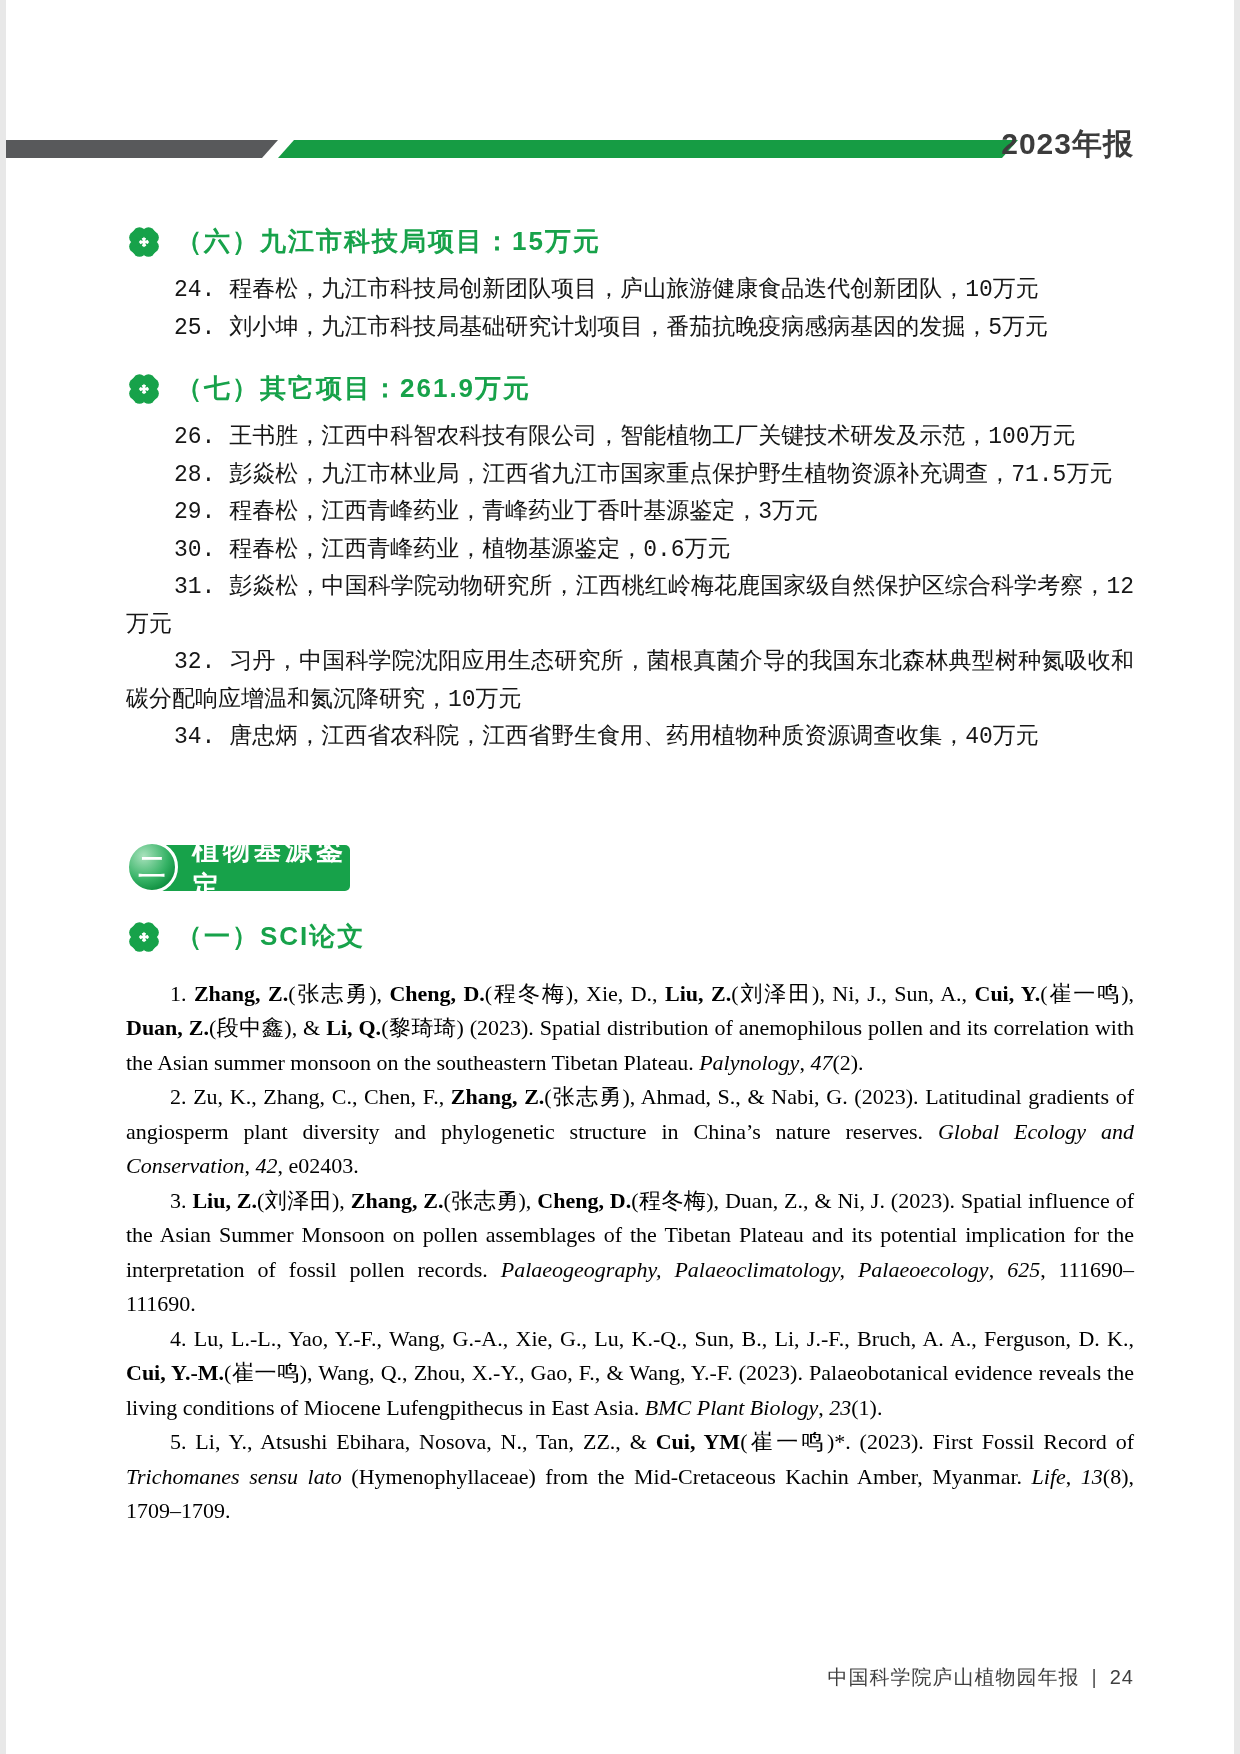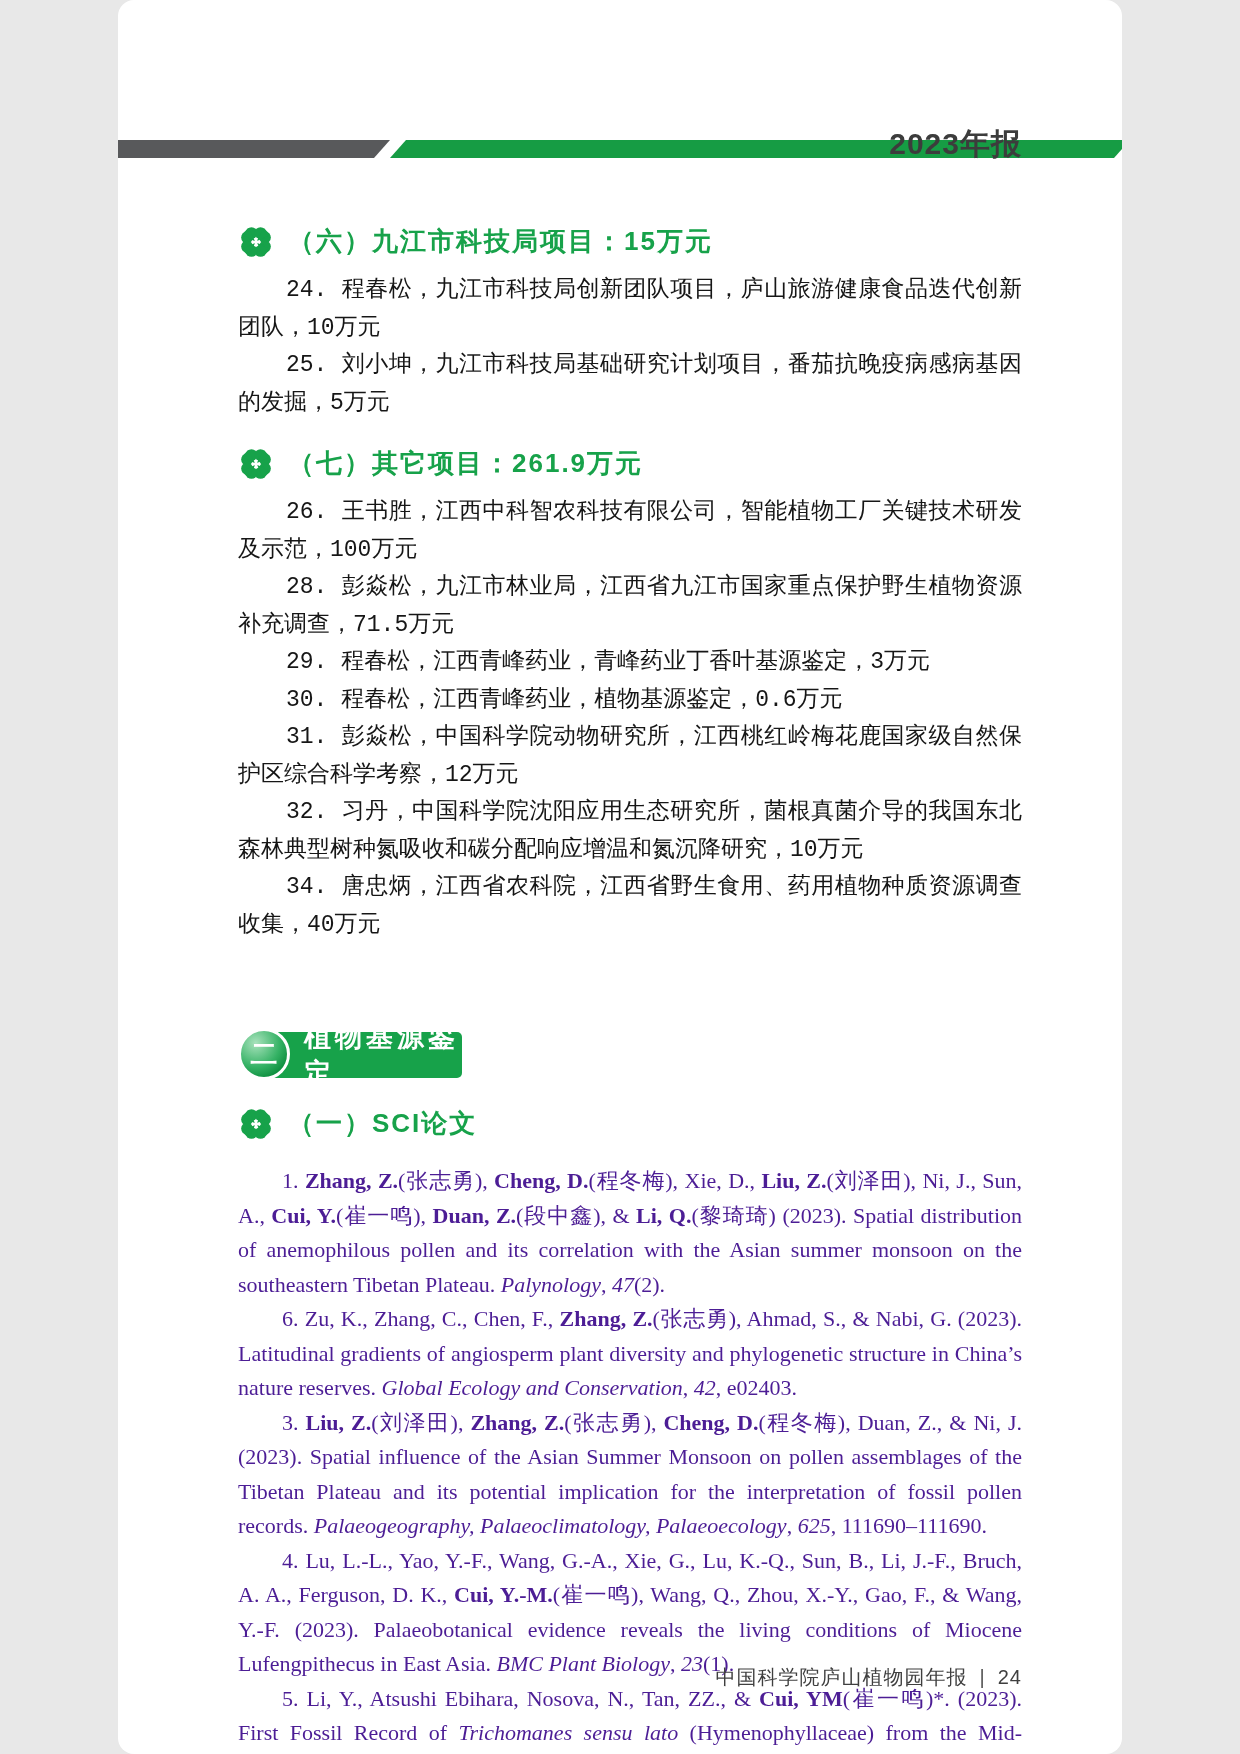--- a/index.html
+++ b/index.html
@@ -1,25 +1,24 @@
 <!DOCTYPE html>
 <html><head>
 <meta charset="utf-8">
 <style>
   * { box-sizing: border-box; }
   html,body { margin:0; padding:0; background:#e8e8e8; }
   .page {
     position: relative;
-    width: 1004px;
+    width: 1228px;
     height: 1754px;
     margin: 0 auto;
     background: #ffffff;
     overflow: hidden;
     font-family: "Liberation Sans", "DejaVu Sans", sans-serif;
-    border-radius: 16px;
   }
 
   
   .bar-gray {
     position:absolute; left:0; top:140px; width:272px; height:18px;
     background:#58595b;
     clip-path: polygon(0 0, 100% 0, calc(100% - 16px) 100%, 0 100%);
   }
   .bar-green {
     position:absolute; left:272px; top:140px; width:740px; height:18px;
@@ -67,21 +66,21 @@
     color:#ffffff; font-size:27px; font-weight:bold;
   }
 
   .sci-heading { margin-top:24px; }
 
   
   #references { margin-top:22px; }
   #references p.ref {
     margin:0;
     font-family:"Liberation Serif", "DejaVu Serif", serif;
-    font-size:22px; line-height:34.5px; color:#4c1d95;
+    font-size:22px; line-height:34.5px; color:#000000;
     text-align:justify; text-indent:44px;
   }
   #references .b { font-weight:bold; }
   #references .i { font-style:italic; }
 
   
   .page-footer {
     position:absolute; top:1664px; right:100px;
     font-size:20px; color:#3f3f3f; letter-spacing:1px;
   }
@@ -216,21 +215,21 @@
                 <polygon points="14,26 26,14 37,37"></polygon>
               </g>
             </g>
           </svg>
         </span>
       <span>（一）SCI论文</span>
     </h3>
 
     <div id="references">
         <p class="ref"><span>1.  </span><span class="b">Zhang, Z.</span><span>(张志勇), </span><span class="b">Cheng, D.</span><span>(程冬梅), Xie, D., </span><span class="b">Liu, Z.</span><span>(刘泽田), Ni, J., Sun, A., </span><span class="b">Cui, Y.</span><span>(崔一鸣), </span><span class="b">Duan, Z.</span><span>(段中鑫), &amp; </span><span class="b">Li, Q.</span><span>(黎琦琦) (2023). Spatial distribution of anemophilous pollen and its correlation with the Asian summer monsoon on the southeastern Tibetan Plateau. </span><span class="i">Palynology</span><span>, </span><span class="i">47</span><span>(2).</span></p>
-        <p class="ref"><span>6.  Zu, K., Zhang, C., Chen, F., </span><span class="b">Zhang, Z.</span><span>(张志勇), Ahmad, S., &amp; Nabi, G. (2023). Latitudinal gradients of angiosperm plant diversity and phylogenetic structure in China’s nature reserves. </span><span class="i">Global Ecology and Conservation</span><span>, </span><span class="i">42</span><span>, e02403.</span></p>
+        <p class="ref"><span>2.  Zu, K., Zhang, C., Chen, F., </span><span class="b">Zhang, Z.</span><span>(张志勇), Ahmad, S., &amp; Nabi, G. (2023). Latitudinal gradients of angiosperm plant diversity and phylogenetic structure in China’s nature reserves. </span><span class="i">Global Ecology and Conservation</span><span>, </span><span class="i">42</span><span>, e02403.</span></p>
         <p class="ref"><span>3. </span><span class="b">Liu, Z.</span><span>(刘泽田), </span><span class="b">Zhang, Z.</span><span>(张志勇), </span><span class="b">Cheng, D.</span><span>(程冬梅), Duan, Z., &amp; Ni, J. (2023). Spatial influence of the Asian Summer Monsoon on pollen assemblages of the Tibetan Plateau and its potential implication for the interpretation of fossil pollen records. </span><span class="i">Palaeogeography, Palaeoclimatology, Palaeoecology</span><span>, </span><span class="i">625</span><span>, 111690–111690.</span></p>
         <p class="ref"><span>4.  Lu, L.-L., Yao, Y.-F., Wang, G.-A., Xie, G., Lu, K.-Q., Sun, B., Li, J.-F., Bruch, A. A., Ferguson, D. K., </span><span class="b">Cui, Y.-M.</span><span>(崔一鸣), Wang, Q., Zhou, X.-Y., Gao, F., &amp; Wang, Y.-F. (2023). Palaeobotanical evidence reveals the living conditions of Miocene Lufengpithecus in East Asia. </span><span class="i">BMC Plant Biology</span><span>, </span><span class="i">23</span><span>(1).</span></p>
         <p class="ref"><span>5.  Li, Y., Atsushi Ebihara, Nosova, N., Tan, ZZ., &amp; </span><span class="b">Cui, YM</span><span>(崔一鸣)*. (2023). First Fossil Record of </span><span class="i">Trichomanes sensu lato</span><span> (Hymenophyllaceae) from the Mid-Cretaceous Kachin Amber, Myanmar. </span><span class="i">Life</span><span>, </span><span class="i">13</span><span>(8), 1709–1709.</span></p>
       </div>
 
   </main>
 
   <footer class="page-footer">
     <span>中国科学院庐山植物园年报</span><span class="sep">|</span><span>24</span>
   </footer>

